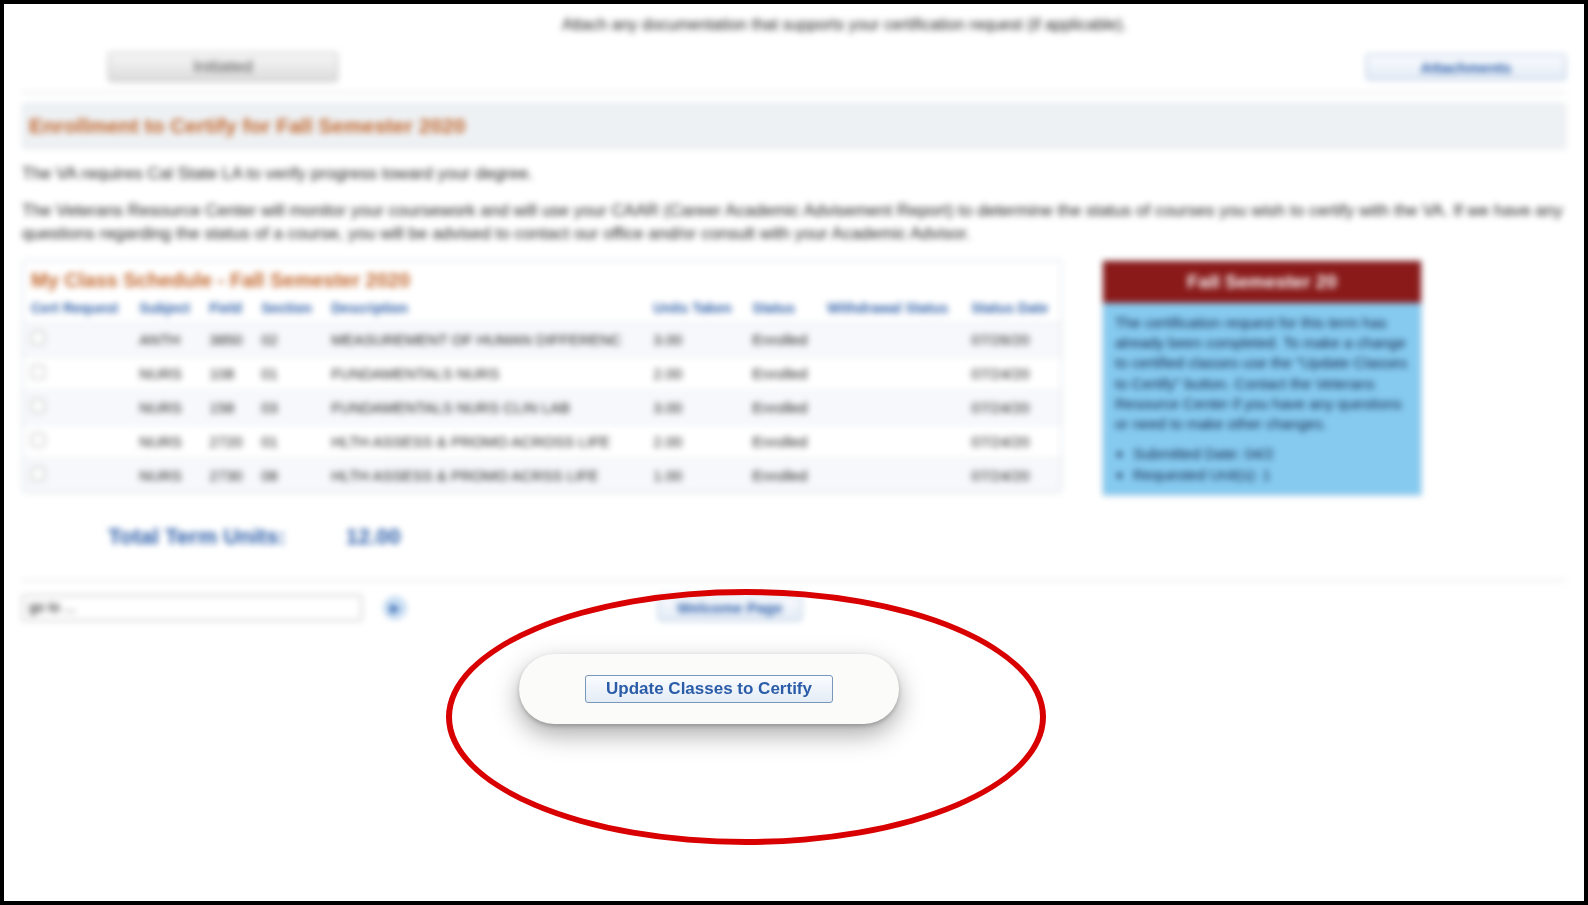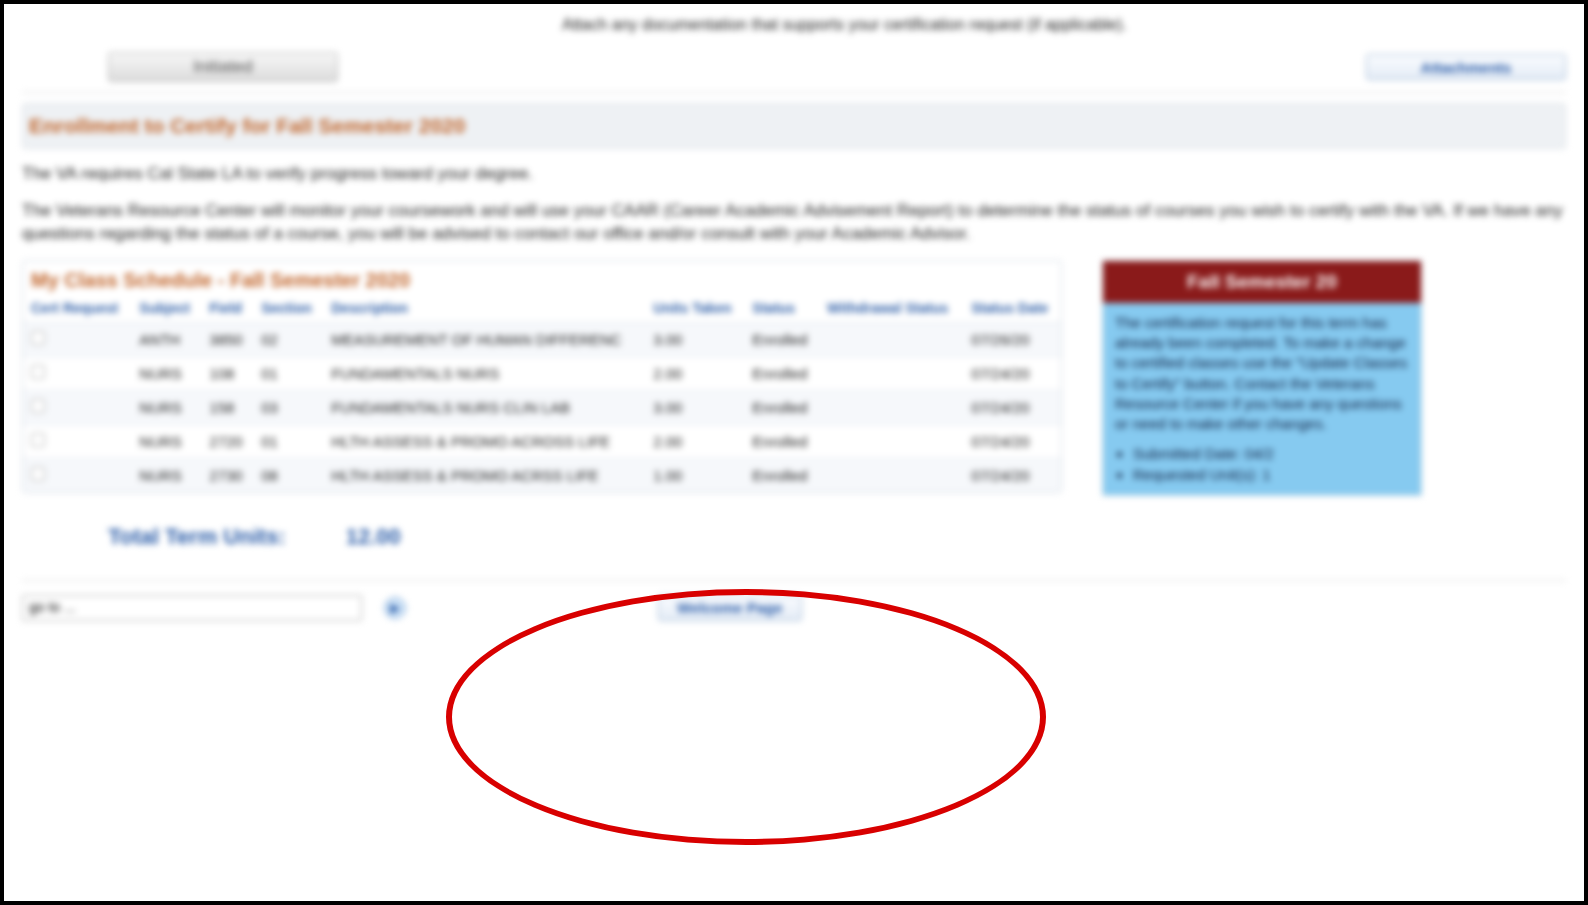--- a/index.html
+++ b/index.html
@@ -344,14 +344,17 @@
     <div class="footer">
       <div class="dropdown">go to ...</div>
       <div class="go-circle">▶</div>
       <div class="welcome-btn">Welcome Page</div>
     </div>
 
   </div>
 
   <div class="overlay">
     <div class="red-oval"></div>
+    <div class="pill">
+      <div class="update-btn">Update Classes to Certify</div>
+    </div>
   </div>
 </div>
 
 </body></html>

